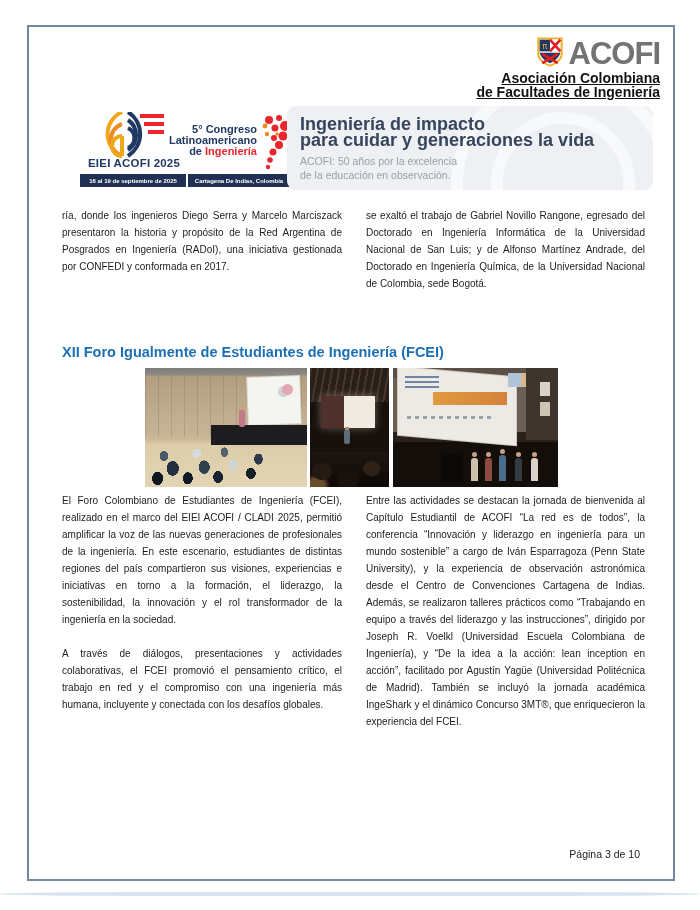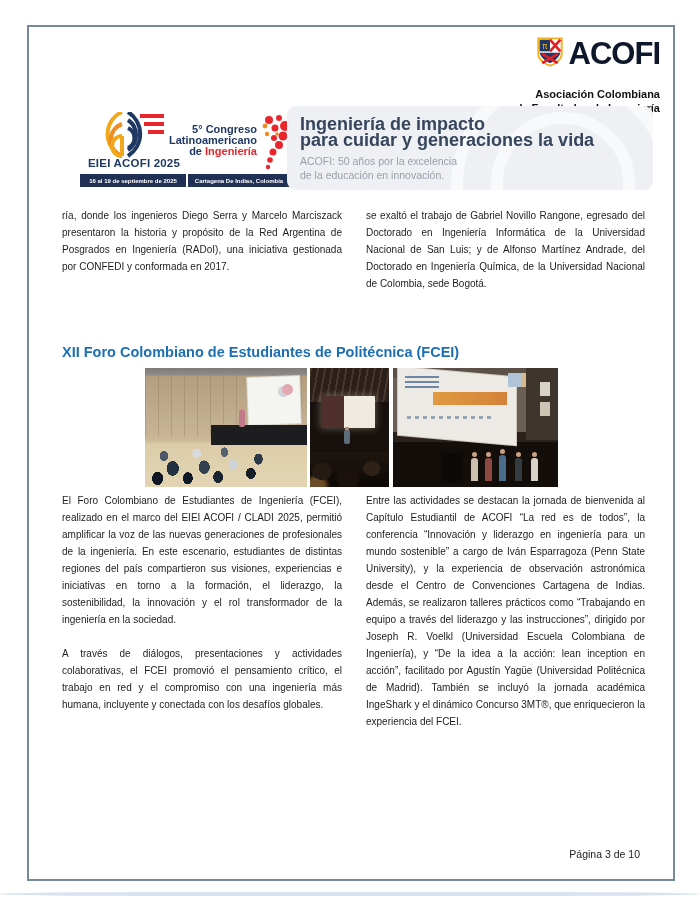--- a/index.html
+++ b/index.html
@@ -8,22 +8,22 @@
 
   
   .page-frame{position:absolute;left:27px;top:25px;width:644px;height:852px;border:2px solid #74889f;}
 
   
   .bottom-band{position:absolute;left:0;top:892px;width:700px;height:4px;background:#d7e4f0;border-radius:50% / 100%;}
 
   
   .brand{position:absolute;right:40px;top:36px;width:230px;text-align:right;}
   .brand-row{display:flex;align-items:center;justify-content:flex-end;gap:6px;}
-  .brand-word{font-size:31px;font-weight:bold;color:#0f172a;letter-spacing:-1px;font-style:normal;}
-  .brand-org{margin-top:16px;font-size:11px;line-height:13.5px;font-weight:bold;color:#111;}
+  .brand-word{font-size:31px;font-weight:bold;color:#737373;letter-spacing:-1px;font-style:normal;}
+  .brand-org{margin-top:0;font-size:14px;line-height:13.5px;font-weight:bold;color:#111;text-decoration:underline;}
 
   
   .eiei-logo{position:absolute;left:88px;top:112px;width:120px;height:62px;}
   .eiei-label{position:absolute;left:88px;top:157px;width:120px;font-size:11.5px;font-weight:bold;color:#203864;letter-spacing:.2px;}
   .congreso{position:absolute;left:193px;top:118px;width:100px;height:56px;}
   .congreso-text{position:absolute;right:36px;top:6px;text-align:right;font-weight:bold;line-height:11px;font-size:11px;color:#203864;white-space:nowrap;}
   .congreso-text .red{color:#e8262c;}
   .map-dots{position:absolute;right:-4px;top:-6px;}
   .navy-bar{position:absolute;left:80px;top:174px;width:210px;height:13px;display:flex;gap:2px;}
   .navy-bar .cell{background:#203055;color:#fff;font-size:6px;font-weight:bold;display:flex;align-items:center;justify-content:center;white-space:nowrap;}
@@ -191,32 +191,32 @@
 
   <div class="tagline-box">
     <div class="ring r2"></div>
     <div class="ring r1"></div>
     <div class="tagline-title">
       <div>Ingeniería de impacto</div>
       <div>para cuidar y generaciones la vida</div>
     </div>
     <div class="tagline-sub">
       <div>ACOFI: 50 años por la excelencia</div>
-      <div>de la educación en innovación.</div>
+      <div>de la educación en observación.</div>
     </div>
   </div>
 
   <div class="col col1">
     <p>ría, donde los ingenieros Diego Serra y Marcelo Marciszack presentaron la historia y propósito de la Red Argentina de Posgrados en Ingeniería (RADoI), una iniciativa gestionada por CONFEDI y conformada en 2017.</p>
   </div>
   <div class="col col2">
     <p>se exaltó el trabajo de Gabriel Novillo Rangone, egresado del Doctorado en Ingeniería Informática de la Universidad Nacional de San Luis; y de Alfonso Martínez Andrade, del Doctorado en Ingeniería Química, de la Universidad Nacional de Colombia, sede Bogotá.</p>
   </div>
 
-  <div class="heading">XII Foro Colombiano de Estudiantes de Politécnica (FCEI)</div>
+  <div class="heading">XII Foro Igualmente de Estudiantes de Ingeniería (FCEI)</div>
 
   <div class="photo ph1">
     <div class="panels"></div>
       <div class="screen"></div>
       <div class="blob"></div>
     <div class="stage"></div>
       <div class="presenter"></div>
       <div class="crowd"></div>
   </div>
   <div class="photo ph2">

